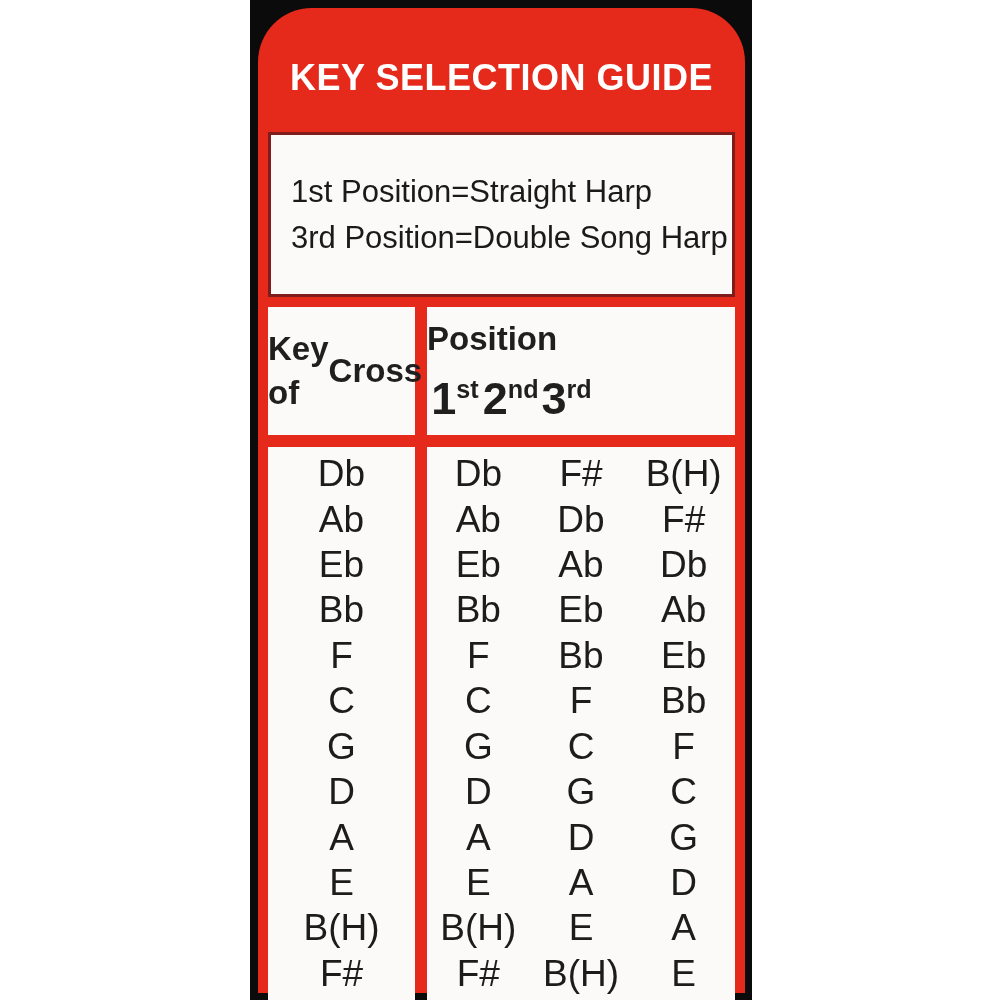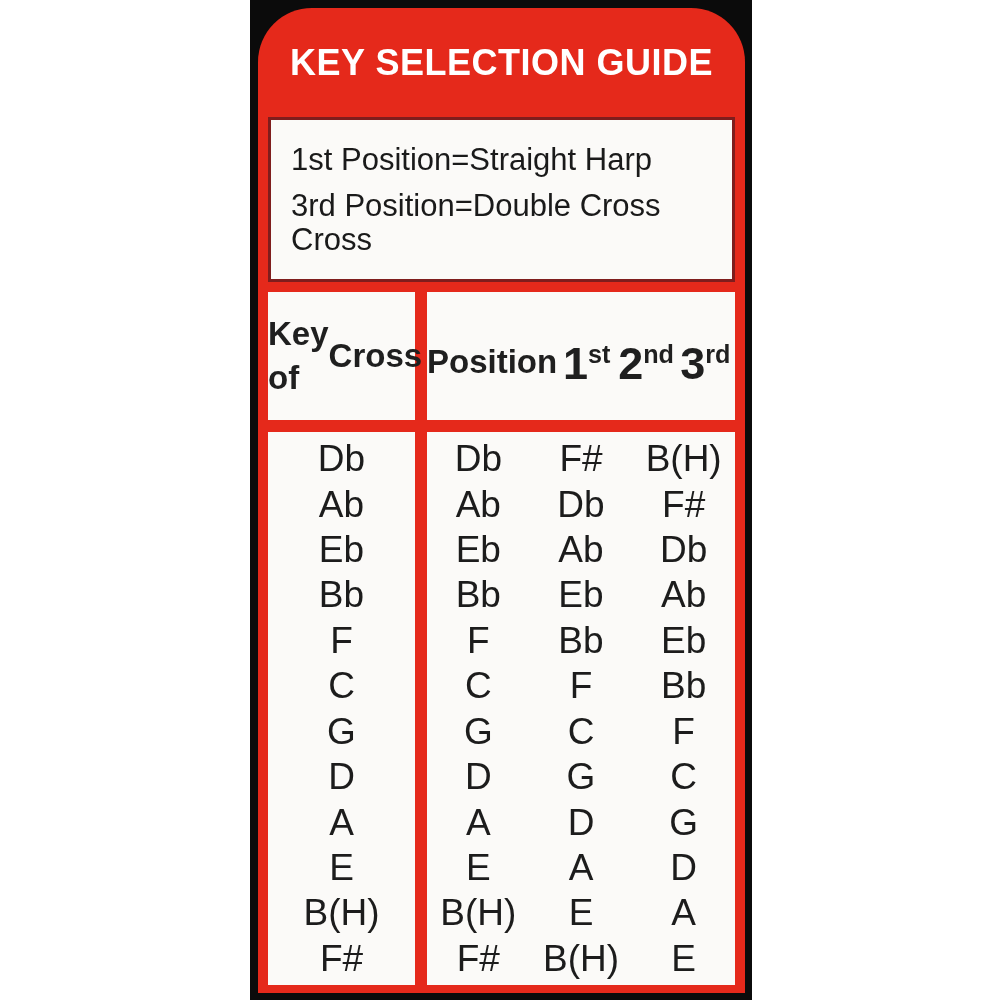--- a/index.html
+++ b/index.html
@@ -16,20 +16,21 @@
   .card {
     position: absolute; left: 258px; top: 8px; width: 487px; height: 985px;
     background: #e5291b;
     border-radius: 54px 54px 0 0;
   }
 
   .card-title {
     height: 109px; display: flex; align-items: center; justify-content: center;
     color: #ffffff; font-size: 36px; font-weight: 700; letter-spacing: 0.5px;
     white-space: nowrap;
+    margin-top: 15px;
   }
 
   .legend-box {
     margin: 0 10px; height: 165px;
     background: #fbfaf8; border: 3px solid #7f1d1d;
     display: flex; flex-direction: column; justify-content: center;
     padding-left: 20px; gap: 12px;
   }
   .legend-line { font-size: 31px; line-height: 34px; color: #1a1a1a; }
 
@@ -40,21 +41,21 @@
     grid-template-rows: 128px 1fr;
     gap: 12px;
   }
   .cell { background: #fbfaf8; }
 
   .headcell-left {
     display: flex; flex-direction: row; align-items: center; justify-content: flex-start;
     font-weight: 700; font-size: 33px; line-height: 44px;
   }
 
-  .headcell-right { display: flex; align-items: center; padding-top: 12px; }
+  .headcell-right { display: flex; flex-direction: column; align-items: flex-start; padding-top: 12px; }
   .pos-title { text-align: center; font-weight: 700; font-size: 33px; line-height: 40px; }
   .subhead-row {
     margin-top: 3px; flex: 1;
     display: grid; grid-template-columns: repeat(3, 1fr); align-items: center;
   }
   .subhead { text-align: center; font-weight: 700; font-size: 45px; }
   .subhead sup { font-size: 0.56em; vertical-align: super; font-weight: 700; }
 
   .bodycell-left {
     display: grid; grid-template-rows: repeat(12, 1fr);
@@ -71,21 +72,21 @@
 
 <div class="stage">
   <div class="photo-bg"></div>
 
   <div class="card">
 
     <div class="card-title">KEY SELECTION GUIDE</div>
 
     <div class="legend-box">
       <div class="legend-line">1st Position=Straight Harp</div>
-      <div class="legend-line">3rd Position=Double Cross Cross</div>
+      <div class="legend-line">3rd Position=Double Song Harp</div>
     </div>
 
     <div class="table-grid">
 
       <div class="cell headcell-left">
         <div>Key of</div>
         <div>Cross</div>
       </div>
 
       <div class="cell headcell-right">

